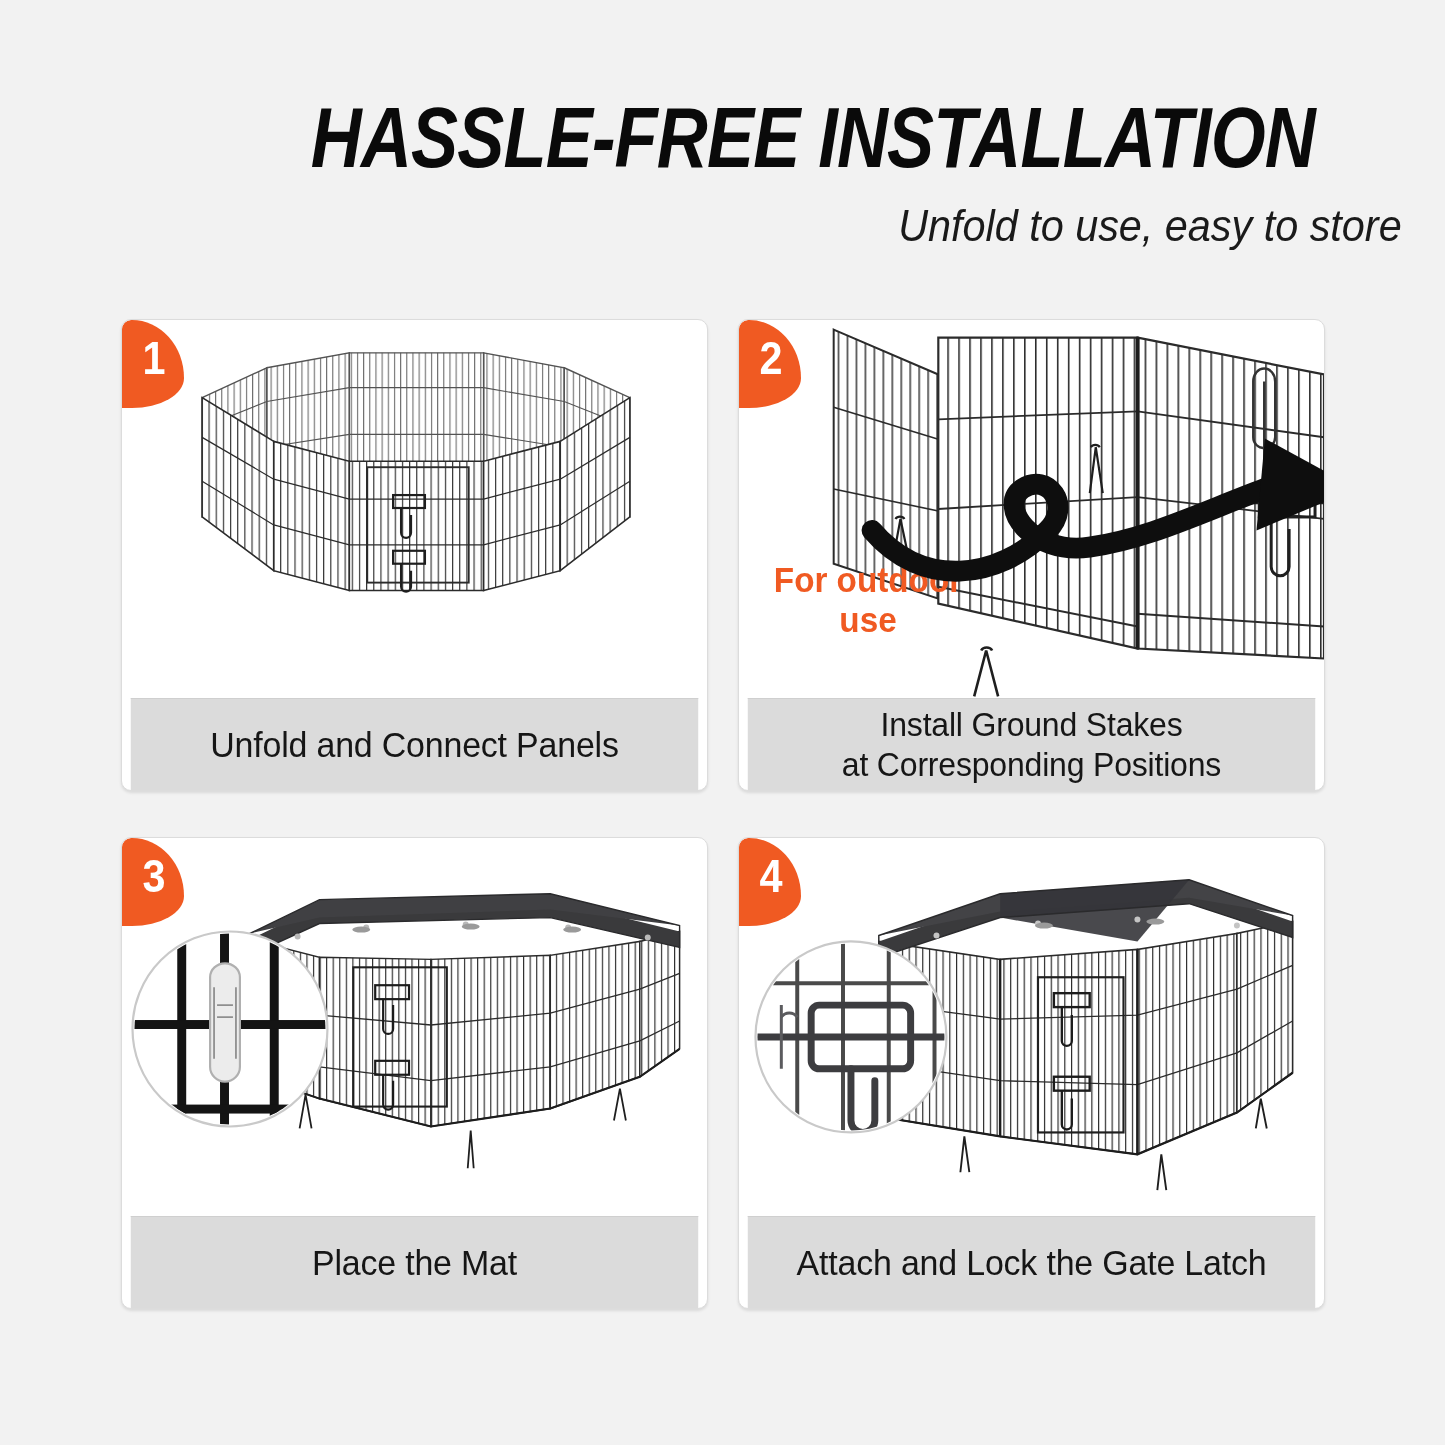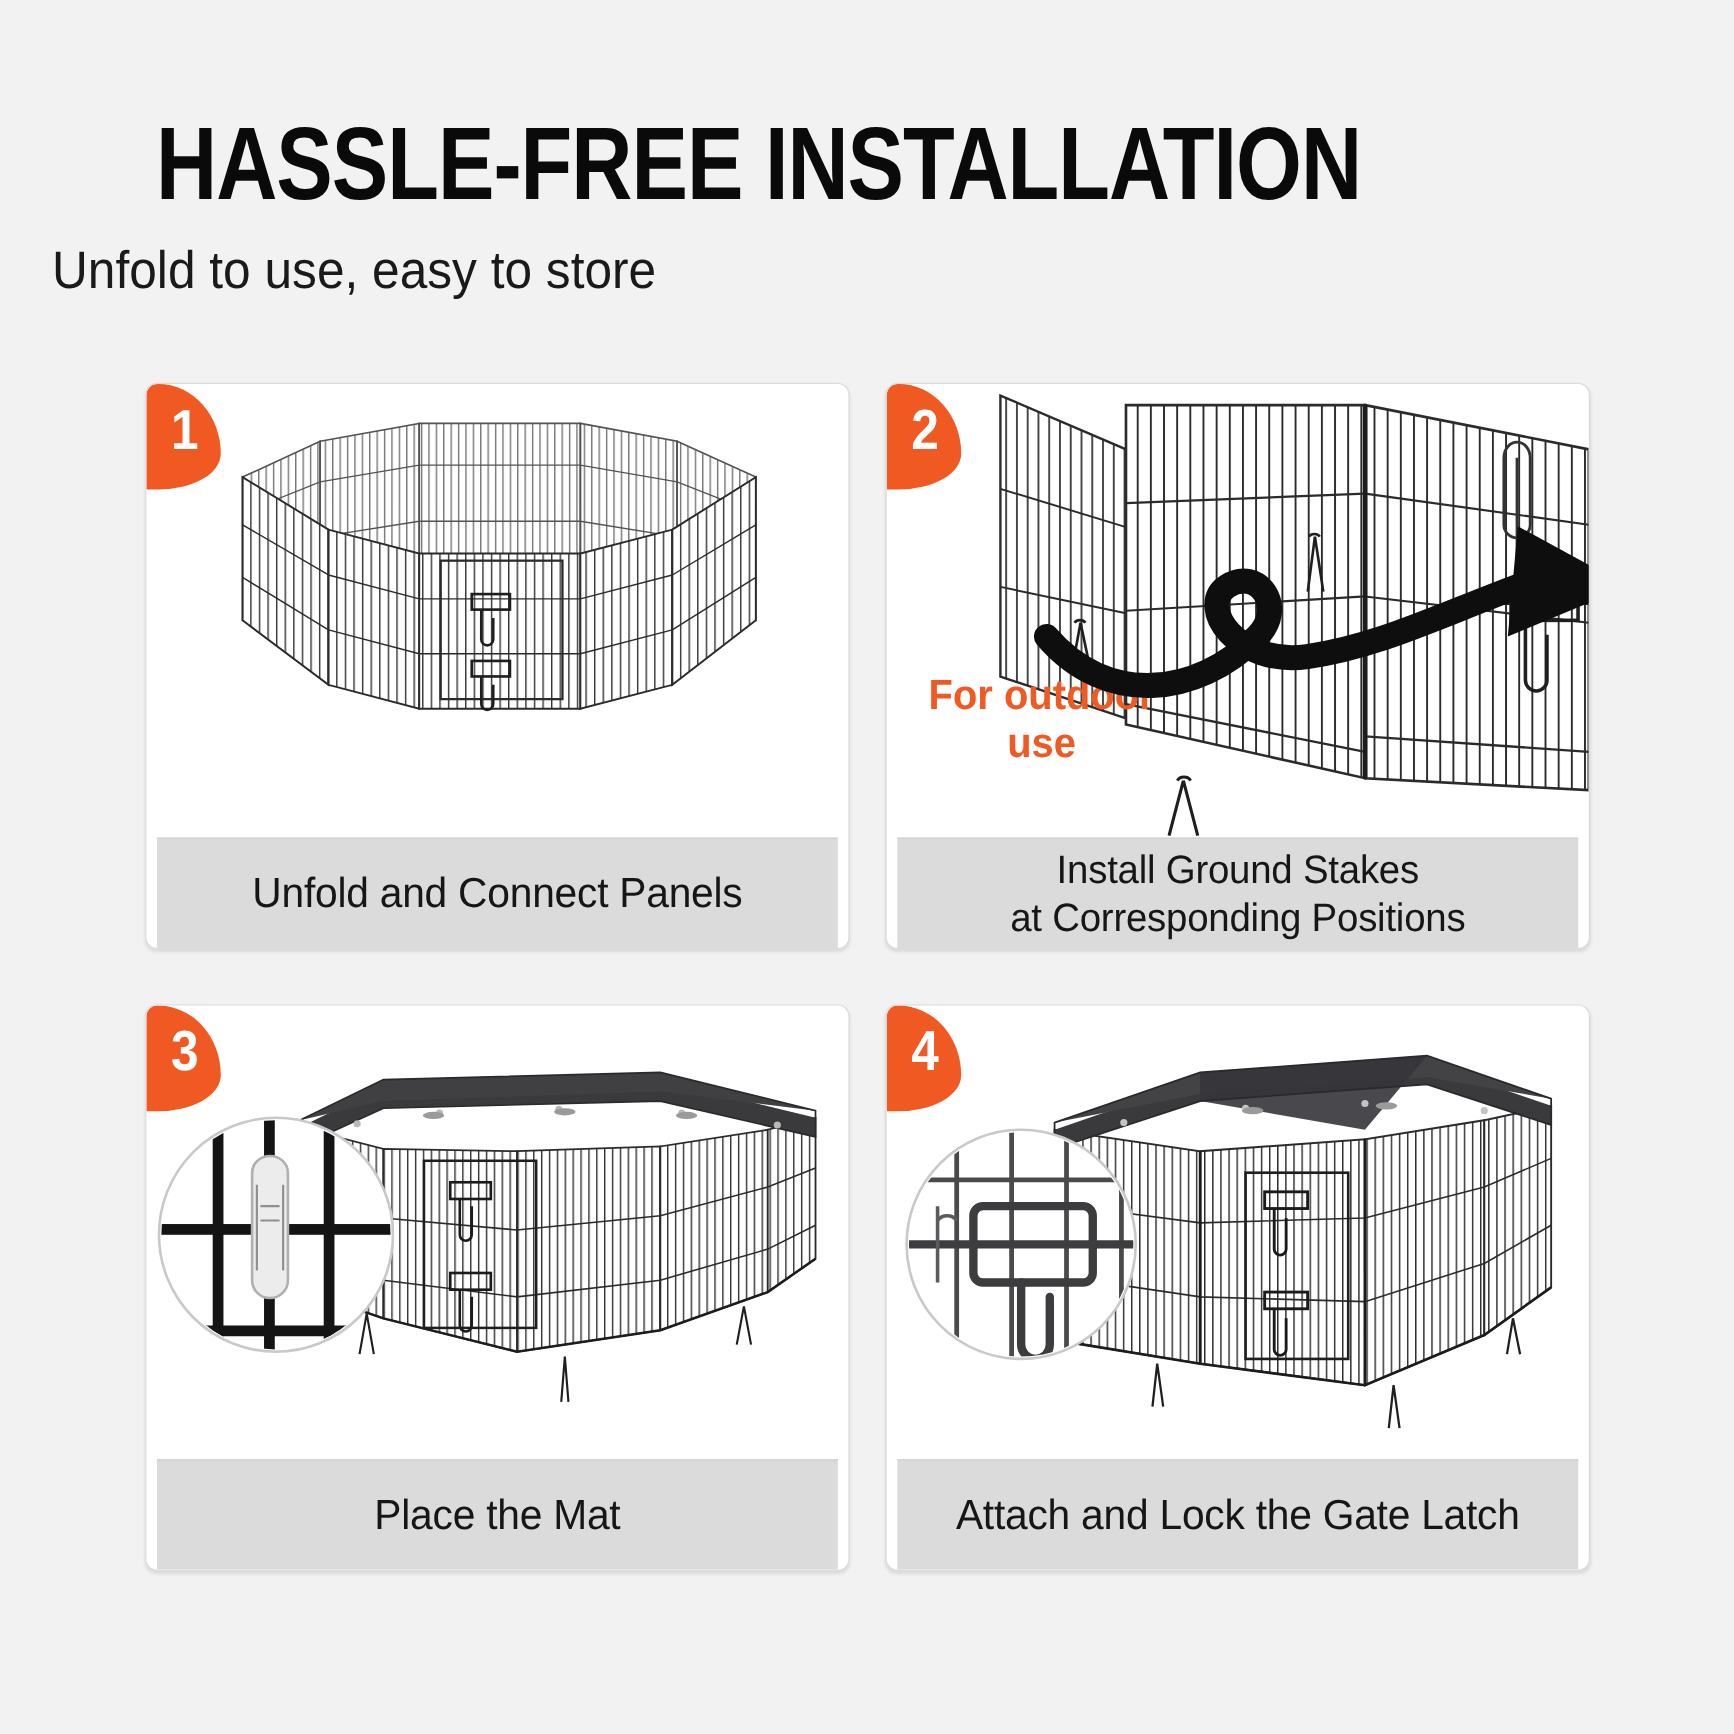--- a/index.html
+++ b/index.html
@@ -17,21 +17,22 @@
     width: 1445px;
     height: 1445px;
     background: #f2f2f2;
   }
 
   
   .header {
     position: absolute;
     top: 0; left: 0;
     width: 1445px;
-    text-align: left;
+    text-align: right;
+    font-style: italic;
   }
 
   .main-title {
     margin-top: 92px;
     font-family: "Liberation Sans Narrow", "Liberation Sans", sans-serif;
     font-weight: 700;
     font-size: 86px;
     line-height: 90px;
     letter-spacing: -1px;
     color: #0a0a0a;

